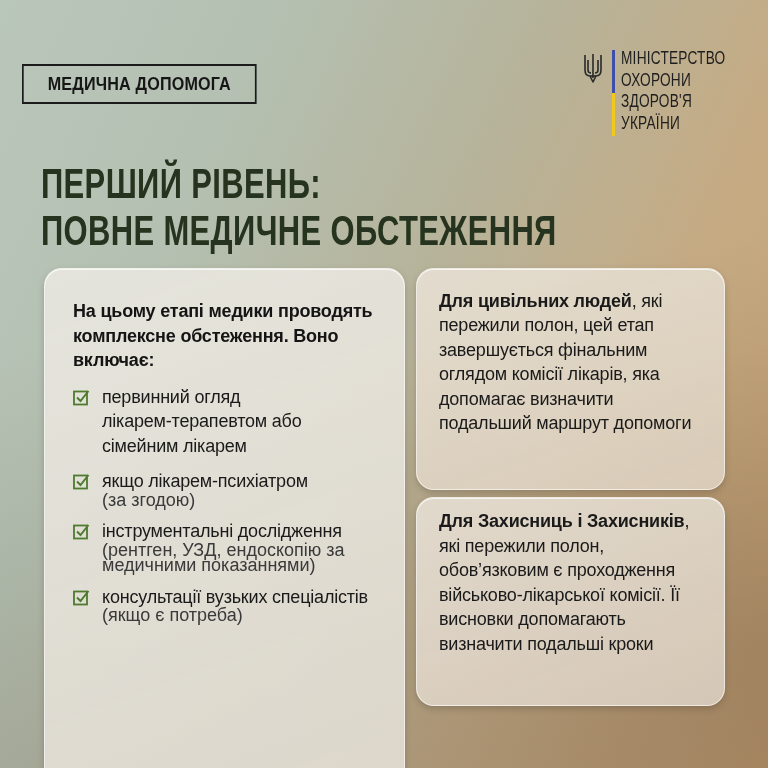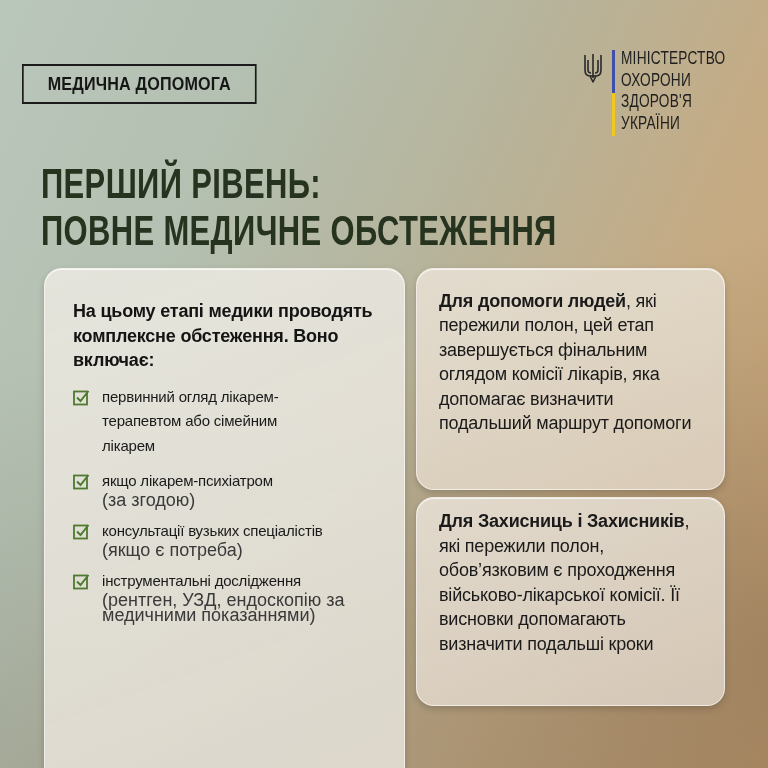--- a/index.html
+++ b/index.html
@@ -46,21 +46,21 @@
   .card-rb { left:416px; top:497px; width:309px; height:209px; padding:11px 14px 0 22px;
     background: linear-gradient(160deg, rgba(229,222,210,0.92) 0%, rgba(218,206,191,0.9) 100%); }
   .intro {
     font-family:"Liberation Sans", sans-serif; font-weight:700; font-size:18px; line-height:24.5px; color:#141414;
     margin:0 0 12px 4px; letter-spacing:-0.2px;
   }
   ul.checks { list-style:none; margin:0; padding:0; }
   ul.checks li { display:flex; align-items:flex-start; margin-bottom:11px; }
   .check { width:17px; height:17px; margin-top:4px; flex:0 0 17px; margin-left:4px; }
   .item-body { margin-left:12px; }
-  .item-main { font-family:"Liberation Sans", sans-serif; font-size:15px; line-height:24.5px; color:#1a1a1a; letter-spacing:-0.2px; }
+  .item-main { font-family:"Liberation Sans", sans-serif; font-size:18px; line-height:24.5px; color:#1a1a1a; letter-spacing:-0.2px; }
   .item-note { font-family:"Liberation Sans", sans-serif; font-size:18px; line-height:15.5px; color:#3a3a3a; margin-top:-1px; }
   .rt-text, .rb-text {
     font-family:"Liberation Sans", sans-serif; font-size:18px; line-height:24.5px; color:#1a1a1a; letter-spacing:-0.2px;
   }
   .rt-text { line-height:24.4px; }
   .rb-text b, .rt-text b { font-weight:700; }
 </style>
 </head>
 <body>
 
@@ -115,36 +115,36 @@
         <div class="item-main">якщо лікарем-психіатром</div>
         <div class="item-note">(за згодою)</div>
       </div>
     </li>
     <li>
       <svg class="check" viewBox="0 0 17 17">
           <rect x="1" y="2.5" width="13" height="13" fill="none" stroke="#4e7a2f" stroke-width="1.8"></rect>
           <path d="M4 8.5 L7.5 12 L15.5 2" fill="none" stroke="#4e7a2f" stroke-width="2"></path>
         </svg>
       <div class="item-body">
-        <div class="item-main">консультації вузьких спеціалістів</div>
-        <div class="item-note">(якщо є потреба)</div>
+        <div class="item-main">інструментальні дослідження</div>
+        <div class="item-note" style="width:290px;">(рентген, УЗД, ендоскопію за медичними показаннями)</div>
       </div>
     </li>
     <li>
       <svg class="check" viewBox="0 0 17 17">
           <rect x="1" y="2.5" width="13" height="13" fill="none" stroke="#4e7a2f" stroke-width="1.8"></rect>
           <path d="M4 8.5 L7.5 12 L15.5 2" fill="none" stroke="#4e7a2f" stroke-width="2"></path>
         </svg>
       <div class="item-body">
-        <div class="item-main">інструментальні дослідження</div>
-        <div class="item-note" style="width:290px;">(рентген, УЗД, ендоскопію за медичними показаннями)</div>
+        <div class="item-main">консультації вузьких спеціалістів</div>
+        <div class="item-note">(якщо є потреба)</div>
       </div>
     </li>
   </ul>
 </div>
 
 <div class="card card-rt">
-  <div class="rt-text"><b>Для допомоги людей</b><span>, які пережили полон, цей етап завершується фінальним оглядом комісії лікарів, яка допомагає визначити подальший маршрут допомоги</span></div>
+  <div class="rt-text"><b>Для цивільних людей</b><span>, які пережили полон, цей етап завершується фінальним оглядом комісії лікарів, яка допомагає визначити подальший маршрут допомоги</span></div>
 </div>
 
 <div class="card card-rb">
   <div class="rb-text"><b>Для Захисниць і Захисників</b><span>, які пережили полон, обов’язковим є проходження військово-лікарської комісії. Її висновки допомагають визначити подальші кроки</span></div>
 </div>
 
 </body></html>

